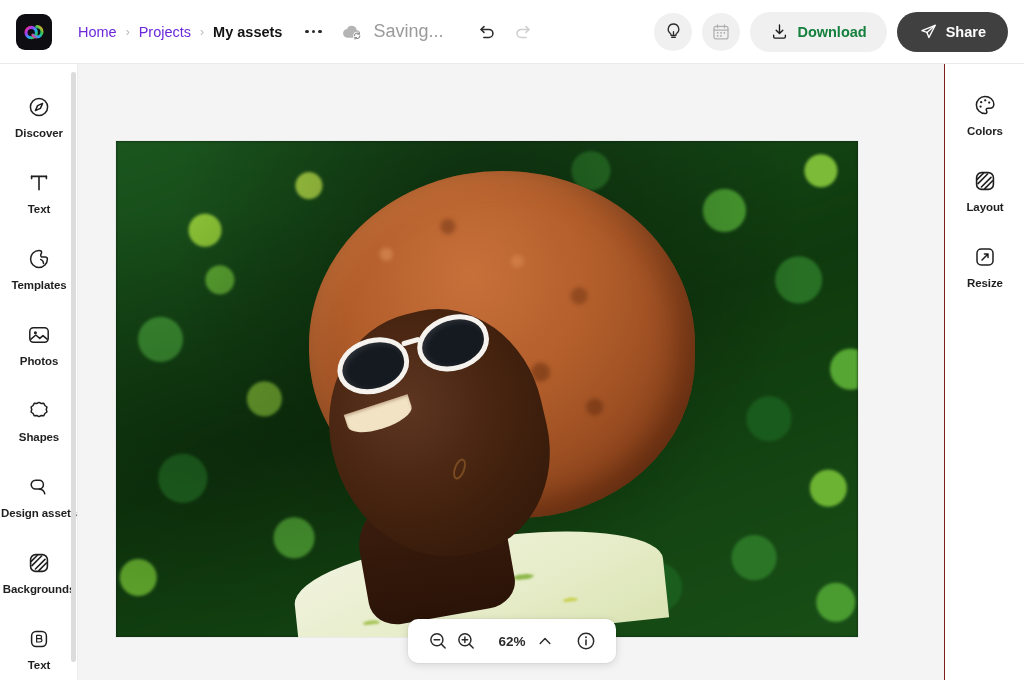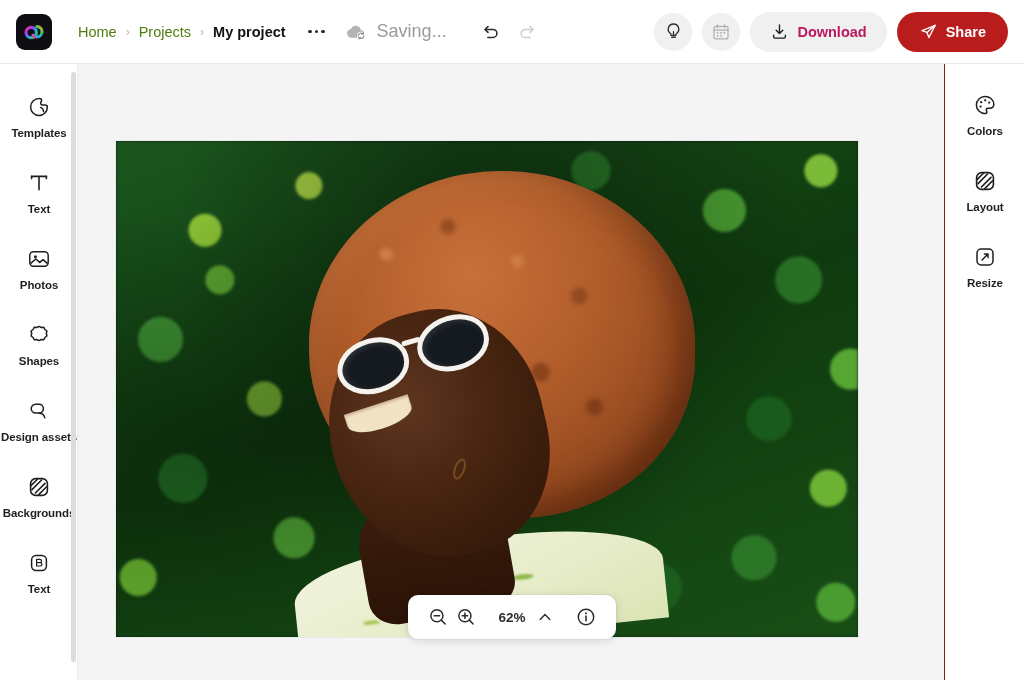--- a/index.html
+++ b/index.html
@@ -27,21 +27,21 @@
     border-radius: 9px;
     background: #0d0d12;
     display: flex; align-items: center; justify-content: center;
     flex: 0 0 auto;
   }
   .breadcrumb {
     display: flex; align-items: center;
     margin-left: 26px; gap: 9px;
     font-size: 14.5px;
   }
-  .crumb { color: #4d7c0f; white-space: nowrap; cursor: pointer; }
+  .crumb { color: #6d28d9; white-space: nowrap; cursor: pointer; }
   .crumb.current { color: #131313; font-weight: 700; }
   .crumb-sep { color: #b9b9b9; font-size: 12px; user-select: none; }
   .dots-btn {
     margin-left: 18px; width: 26px; height: 24px;
     display: flex; align-items: center; justify-content: center;
     gap: 3px; border-radius: 5px; cursor: pointer;
   }
   .dot { width: 3.5px; height: 3.5px; border-radius: 50%; background: #2a2a2a; }
   .cloud-wrap {
     margin-left: 16px; display: flex; align-items: center; gap: 9px;
@@ -64,22 +64,22 @@
     background: #f0f0f0;
     display: flex; align-items: center; justify-content: center;
     cursor: pointer;
   }
   .pill {
     height: 40px; border-radius: 20px;
     display: flex; align-items: center; gap: 8px;
     padding: 0 20px; cursor: pointer; white-space: nowrap;
     font-size: 14.5px; font-weight: 700;
   }
-  .pill.download { background: #f0f0f0; color: #be185d; }
-  .pill.share { background: #b91c1c; color: #ffffff; padding: 0 22px; }
+  .pill.download { background: #f0f0f0; color: #15803d; }
+  .pill.share { background: #404040; color: #ffffff; padding: 0 22px; }
 
   
   .left-rail {
     position: absolute; top: 64px; left: 0;
     width: 78px; height: 616px;
     background: #ffffff;
     border-right: 1px solid #ececec;
     overflow: hidden;
   }
   .rail-inner { padding-top: 14px; }
@@ -258,21 +258,21 @@
   .earring {
     position: absolute; left: 45.5%; top: 64%;
     width: 11px; height: 22px;
     border: 2px solid #7a4a20; border-radius: 50%;
     transform: rotate(20deg);
   }
 
   
   .zoom-bar {
     position: absolute;
-    left: 408px; top: 595px;
+    left: 408px; top: 619px;
     width: 208px; height: 44px;
     background: #ffffff;
     border-radius: 10px;
     box-shadow: 0 2px 10px rgba(0,0,0,0.13), 0 0 0 1px rgba(0,0,0,0.03);
     display: flex; align-items: center;
     padding: 0 16px; 
     z-index: 15;
   }
   .zoom-btn {
     width: 28px; height: 28px;
@@ -314,21 +314,21 @@
         <circle cx="9.2" cy="12.6" r="5.2" fill="none" stroke="url(#lg1)" stroke-width="3.1"></circle>
         <path d="M14.8 6.6a5.2 5.2 0 1 1 0 10.4 5.2 5.2 0 0 1-3.9-1.8" fill="none" stroke="url(#lg2)" stroke-width="3.1" stroke-linecap="round"></path>
       </svg>
     </div>
 
     <div class="breadcrumb">
       <span class="crumb">Home</span>
       <span class="crumb-sep">›</span>
       <span class="crumb">Projects</span>
       <span class="crumb-sep">›</span>
-      <span class="crumb current">My project</span>
+      <span class="crumb current">My assets</span>
     </div>
 
     <div class="dots-btn">
       <span class="dot"></span>
       <span class="dot"></span>
       <span class="dot"></span>
     </div>
 
     <div class="cloud-wrap">
       <svg width="22" height="18" viewBox="0 0 24 20">
@@ -392,35 +392,42 @@
         </svg>
         <span>Share</span>
       </div>
 
     </div>
   </div>
 
   <div class="left-rail">
     <div class="rail-inner">
 
+      <div class="rail-item">
+        <svg width="26" height="26" viewBox="0 0 26 26">
+          <circle cx="13" cy="13" r="8.6" fill="none" stroke="#1f1f1f" stroke-width="1.5"></circle>
+          <path d="M16.6 9.4 11.6 11.6 9.4 16.6l5-2.2z" fill="none" stroke="#1f1f1f" stroke-width="1.5" stroke-linejoin="round"></path>
+        </svg>
+        <span class="rail-label">Discover</span>
+      </div>
+
+      <div class="rail-item">
+        <svg width="26" height="26" viewBox="0 0 26 26">
+          <path d="M5.6 6.4h14.8M13 6.4v13.4" fill="none" stroke="#1f1f1f" stroke-width="1.6" stroke-linecap="round"></path>
+          <path d="M5.6 6.4v2.2M20.4 6.4v2.2" fill="none" stroke="#1f1f1f" stroke-width="1.6" stroke-linecap="round"></path>
+        </svg>
+        <span class="rail-label">Text</span>
+      </div>
 
       <div class="rail-item">
         <svg width="26" height="26" viewBox="0 0 26 26">
           <path d="M13 4.6a8.4 8.4 0 1 0 8.4 8.4c0-1.4-1.1-1.9-2.4-1.9h-2.3c-1.2 0-2-.7-2-1.8 0-1.3.9-1.9.9-3 0-1.1-1-1.7-2.6-1.7z" fill="none" stroke="#1f1f1f" stroke-width="1.5" stroke-linejoin="round"></path>
           <path d="M14.6 13.4c1.6.5 2.8 2.2 3 4.2" fill="none" stroke="#1f1f1f" stroke-width="1.4" stroke-linecap="round"></path>
         </svg>
         <span class="rail-label">Templates</span>
-      </div>
-
-      <div class="rail-item">
-        <svg width="26" height="26" viewBox="0 0 26 26">
-          <path d="M5.6 6.4h14.8M13 6.4v13.4" fill="none" stroke="#1f1f1f" stroke-width="1.6" stroke-linecap="round"></path>
-          <path d="M5.6 6.4v2.2M20.4 6.4v2.2" fill="none" stroke="#1f1f1f" stroke-width="1.6" stroke-linecap="round"></path>
-        </svg>
-        <span class="rail-label">Text</span>
       </div>
 
       <div class="rail-item">
         <svg width="26" height="26" viewBox="0 0 26 26">
           <rect x="3.8" y="5.8" width="18.4" height="14.4" rx="3.6" fill="none" stroke="#1f1f1f" stroke-width="1.5"></rect>
           <circle cx="9.4" cy="10.8" r="1.5" fill="#1f1f1f"></circle>
           <path d="M4.4 17.6 9.8 13l4 3.4 3.2-2.8 4.6 4" fill="none" stroke="#1f1f1f" stroke-width="1.5" stroke-linejoin="round"></path>
         </svg>
         <span class="rail-label">Photos</span>
       </div>

